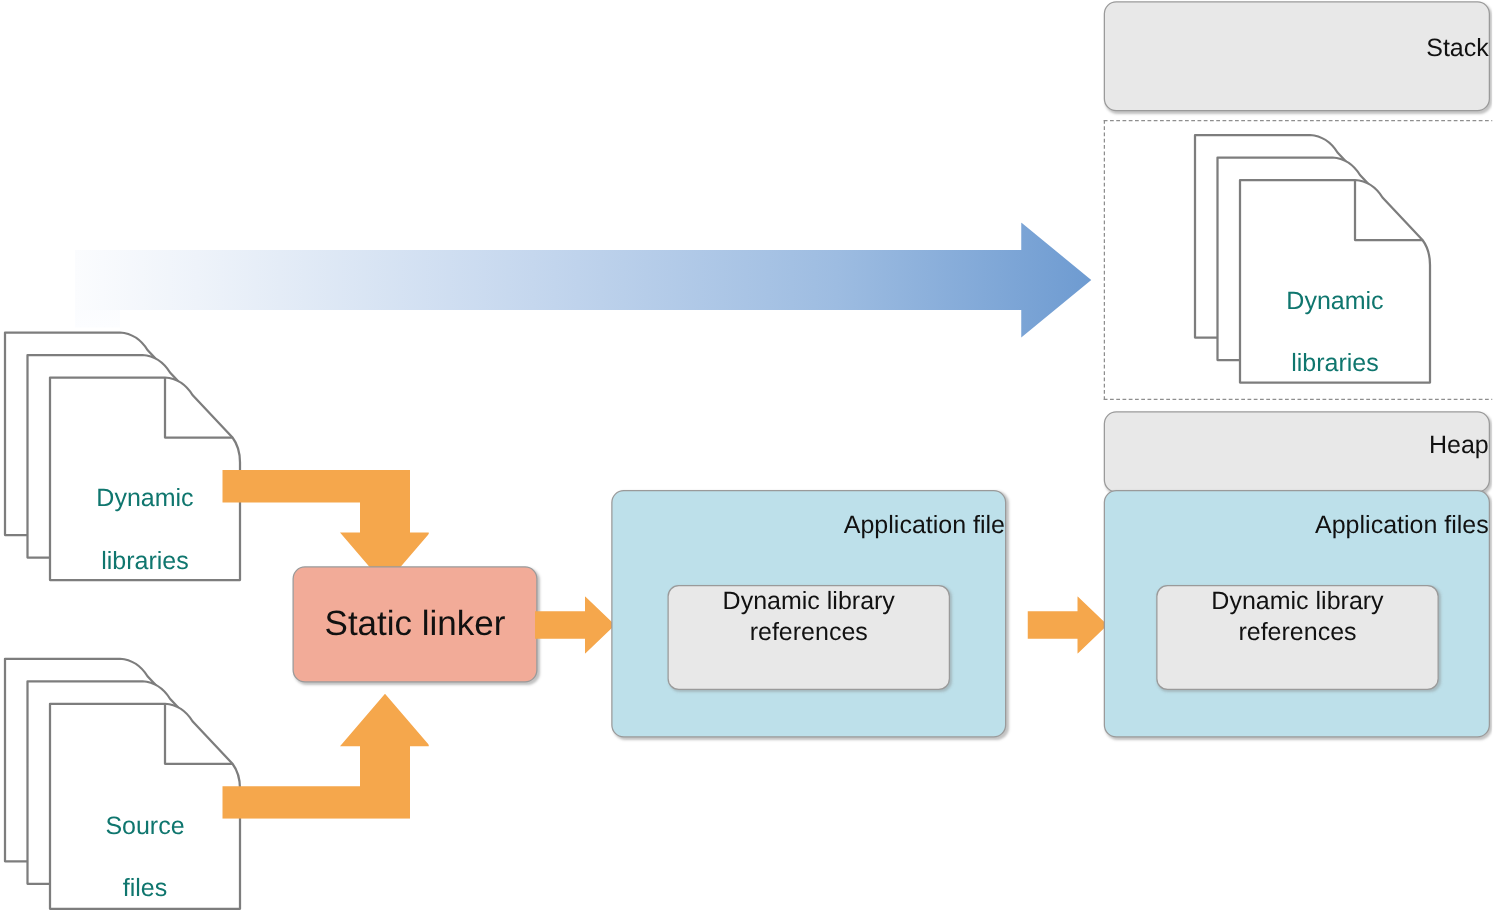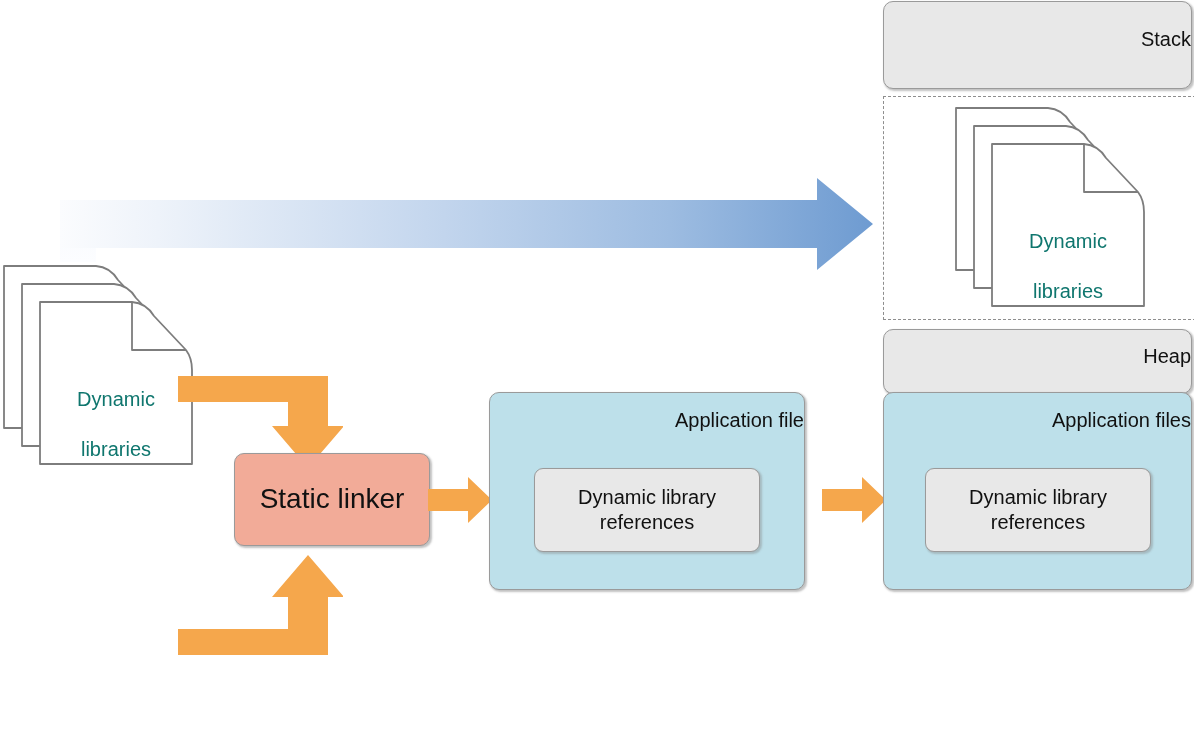--- a/index.html
+++ b/index.html
@@ -37,21 +37,21 @@
     text-align: center;
     white-space: nowrap;
   }
   .inner-box {
     position: absolute;
     box-sizing: border-box;
     background: #e8e8e8;
     border: 1.6px solid #9a9a9a;
     border-radius: 9px;
     display: flex;
-    align-items: center;
+    align-items: flex-start;
     justify-content: center;
     text-align: center;
     font-size: 20px;
     color: #111111;
     line-height: 1.25;
     box-shadow: 1.2px 1.2px 2px rgba(130,130,130,0.4);
   }
 
   .blue   { background: #bde0ea; }
   .salmon { background: #f2ab98; }
@@ -129,20 +129,34 @@
         <path d="M 40,40 L 132,40 Q 146,41 154,54 L 186,88 Q 192,96 192,108 L 192,202 L 40,202 Z"></path>
         <path d="M 132,40 L 132,88 L 186,88" fill="none"></path>
       </g>
     </svg>
     <div class="doc-label" style="left:40px; top:100px; width:152px;">
       <div>Dynamic</div>
       <div>libraries</div>
     </div>
   </div>
 
+  <div class="doc-stack" style="left:0px; top:523px; width:185px; height:210px;">
+    <svg width="190" height="212" viewBox="0 0 190 212">
+      <g fill="#ffffff" stroke="#7d7d7d" stroke-width="1.8" stroke-linejoin="round">
+        <path d="M 4,4 L 96,4 Q 110,5 118,18 L 150,52 Q 156,60 156,72 L 156,166 L 4,166 Z"></path>
+        <path d="M 22,22 L 114,22 Q 128,23 136,36 L 168,70 Q 174,78 174,90 L 174,184 L 22,184 Z"></path>
+        <path d="M 40,40 L 132,40 Q 146,41 154,54 L 186,88 Q 192,96 192,108 L 192,204 L 40,204 Z"></path>
+        <path d="M 132,40 L 132,88 L 186,88" fill="none"></path>
+      </g>
+    </svg>
+    <div class="doc-label" style="left:40px; top:101px; width:152px;">
+      <div>Source</div>
+      <div>files</div>
+    </div>
+  </div>
 
   <div class="orange-arrow" style="left:178px; top:376px; width:165px; height:92px;">
     <svg width="165" height="92" viewBox="0 0 165 92">
       <path d="M 0,0 L 160,0 L 160,50 L 176,50 L 140,92 L 104,50 L 120,50 L 120,26 L 0,26 Z" fill="#f5a74c" transform="translate(-10,0)"></path>
     </svg>
   </div>
 
   <div class="orange-arrow" style="left:178px; top:555px; width:165px; height:100px;">
     <svg width="165" height="100" viewBox="0 0 165 100">
       <path d="M 0,100 L 160,100 L 160,42 L 176,42 L 140,0 L 104,42 L 120,42 L 120,74 L 0,74 Z" fill="#f5a74c" transform="translate(-10,0)"></path>

